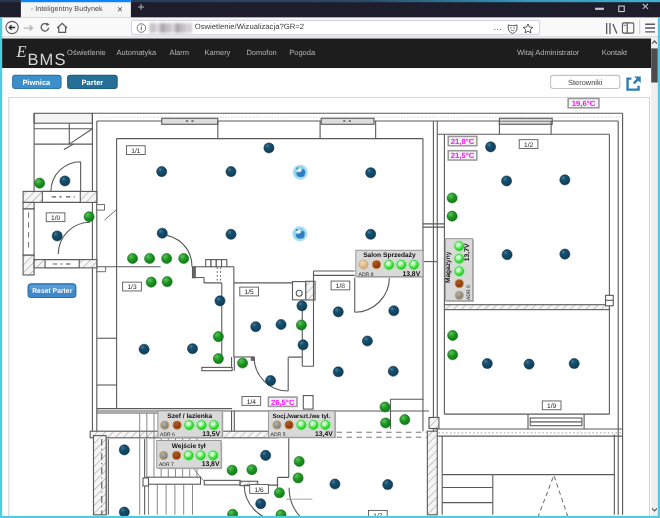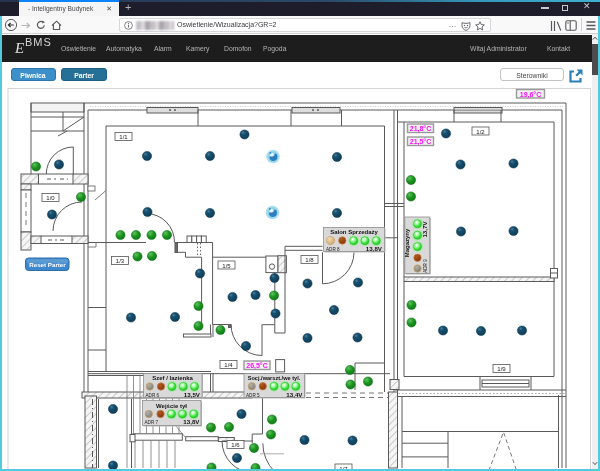--- a/index.html
+++ b/index.html
@@ -16,21 +16,21 @@
   .tbi{position:absolute;font-size:9px;color:#4a4a4f;}
   #urlbar{position:absolute;left:119px;top:1.5px;width:372px;height:14px;background:#fff;
        border:1px solid #d7d7db;border-radius:2px;box-sizing:border-box;}
   #urltxt{position:absolute;left:57px;top:2.5px;font-size:7px;color:#3a3a3e;white-space:nowrap;}
   #blur{position:absolute;left:16px;top:2px;width:38px;height:9px;
        background:repeating-linear-gradient(90deg,#c3bfc4 0 5px,#dcd8da 5px 9px,#aaa6ad 9px 14px);
        filter:blur(1.3px);}
   #appbar{position:absolute;left:0;top:35px;width:592px;height:27px;background:#1d1d1d;}
   #appbar .logoE{position:absolute;left:15px;top:5px;color:#dedede;
        font-family:"Liberation Serif",serif;font-style:italic;font-size:15px;}
-  #appbar .logoBMS{position:absolute;left:25px;top:1px;color:#d5d5d5;font-size:11px;letter-spacing:1px;}
+  #appbar .logoBMS{position:absolute;left:25px;top:11px;color:#d5d5d5;font-size:15px;letter-spacing:1px;}
   .mi{position:absolute;top:10px;font-size:6.8px;color:#b4b4b4;white-space:nowrap;}
   #btnbar{position:absolute;left:0;top:62px;width:600px;height:26px;background:#fff;}
   .fbtn{position:absolute;top:6px;height:13px;border-radius:3px;color:#fff;font-weight:bold;
        font-size:6.8px;text-align:center;line-height:13px;box-sizing:border-box;}
   #b1{left:10.5px;width:45px;background:#3d8fc9;border:1px solid #2e77ad;}
   #b2{left:61px;width:46px;background:#266f97;border:1px solid #1d5f84;}
   #b3{left:500px;width:64px;background:#fff;border:1px solid #c3c3c3;color:#444;font-weight:normal;}
   #planwrap{position:absolute;left:0;top:88px;width:600px;height:383px;}
   #cL{position:absolute;left:0;top:16px;width:2px;height:455px;background:#52cbe0;}
   #cR{position:absolute;left:598px;top:16px;width:2px;height:455px;background:#52cbe0;}

